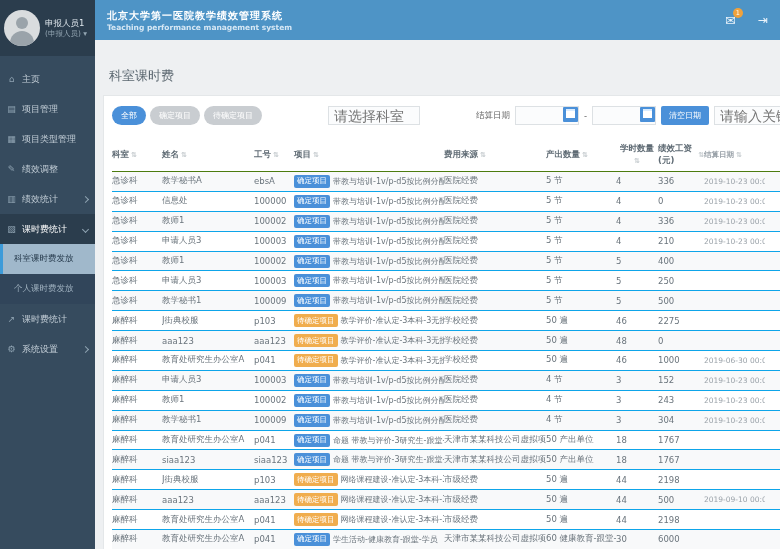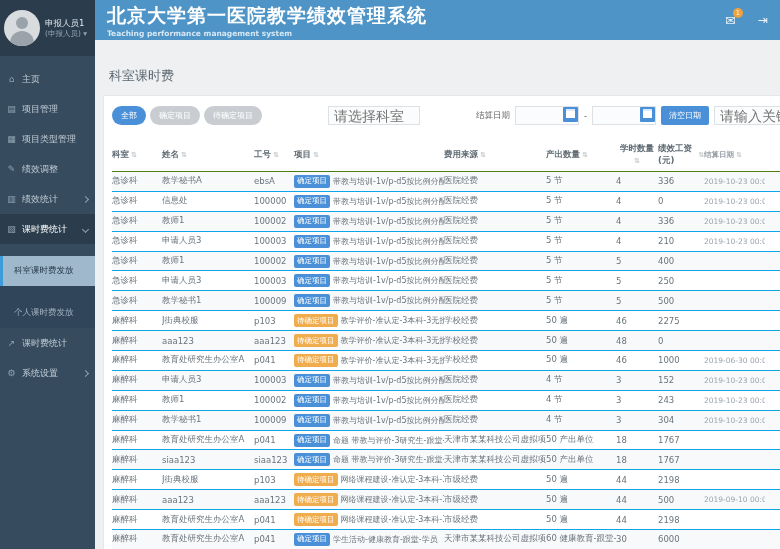--- a/index.html
+++ b/index.html
@@ -23,28 +23,28 @@
   .mi { height:30px; display:flex; align-items:center; gap:5px; padding:0 6px;
     color:#c2cdd6; font-size:9px; cursor:pointer; position:relative; }
   .mi .ic { width:11px; font-size:9px; color:#8fa3b2; text-align:center; flex:0 0 11px; }
   .mi.active-parent { background:#2b3d4d; color:#fff; }
   .chev { position:absolute; right:7px; width:5px; height:5px; border:solid #8fa3b2;
     border-width:0 1px 1px 0; }
   .chev.right { transform:rotate(-45deg); }
   .chev.down  { transform:rotate(45deg); }
   .submenu { background:#31455a; }
   .smi { height:30px; display:flex; align-items:center; padding:0 4px 0 14px;
-    color:#9fb1bf; font-size:8.5px; cursor:pointer;margin-top:12px; }
+    color:#9fb1bf; font-size:8.5px; cursor:pointer; }
   .smi.active { background:#a0b8cb; color:#24384a; border-left:3px solid #3d9bd9;
     padding-left:11px; }
 
   
   .topbar { position:absolute; left:95px; top:0; width:685px; height:40px;
     background:#4e94c6; color:#fff; display:flex; align-items:center; padding:0 12px; }
-  .brand .t1 { font-size:19px; font-weight:bold; letter-spacing:1px; }
+  .brand .t1 { font-size:10px; font-weight:bold; letter-spacing:1px; }
   .brand .t2 { font-size:7.5px; color:#d7e8f5; font-weight:bold; }
   .top-icons { margin-left:auto; display:flex; align-items:center; gap:22px; }
   .mail { position:relative; font-size:13px; color:#eaf3fa; cursor:pointer; }
   .mail .badge { position:absolute; top:-5px; right:-7px; background:#f0a23c; color:#fff;
     font-size:6.5px; width:10px; height:10px; border-radius:50%; text-align:center;
     line-height:10px; }
   .logout { font-size:12px; color:#eaf3fa; cursor:pointer; }
 
   
   .main { position:absolute; left:95px; top:40px; width:745px; height:509px;

